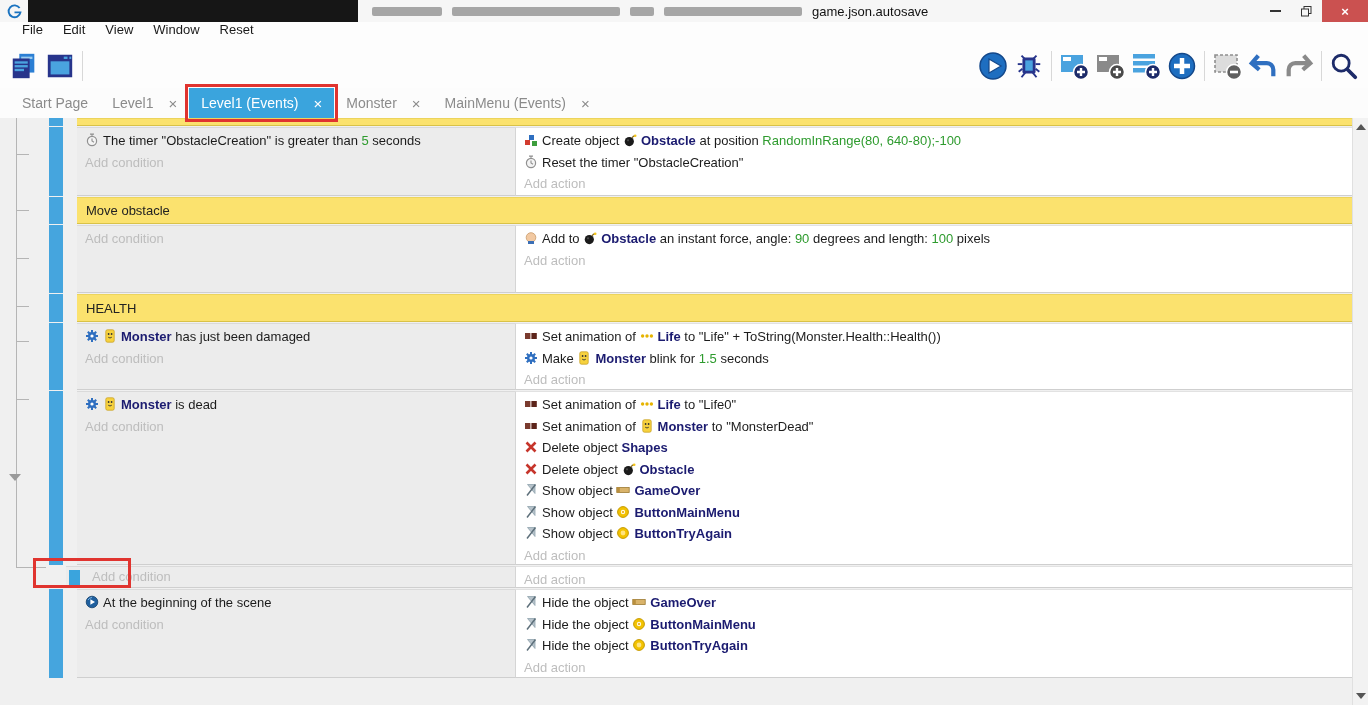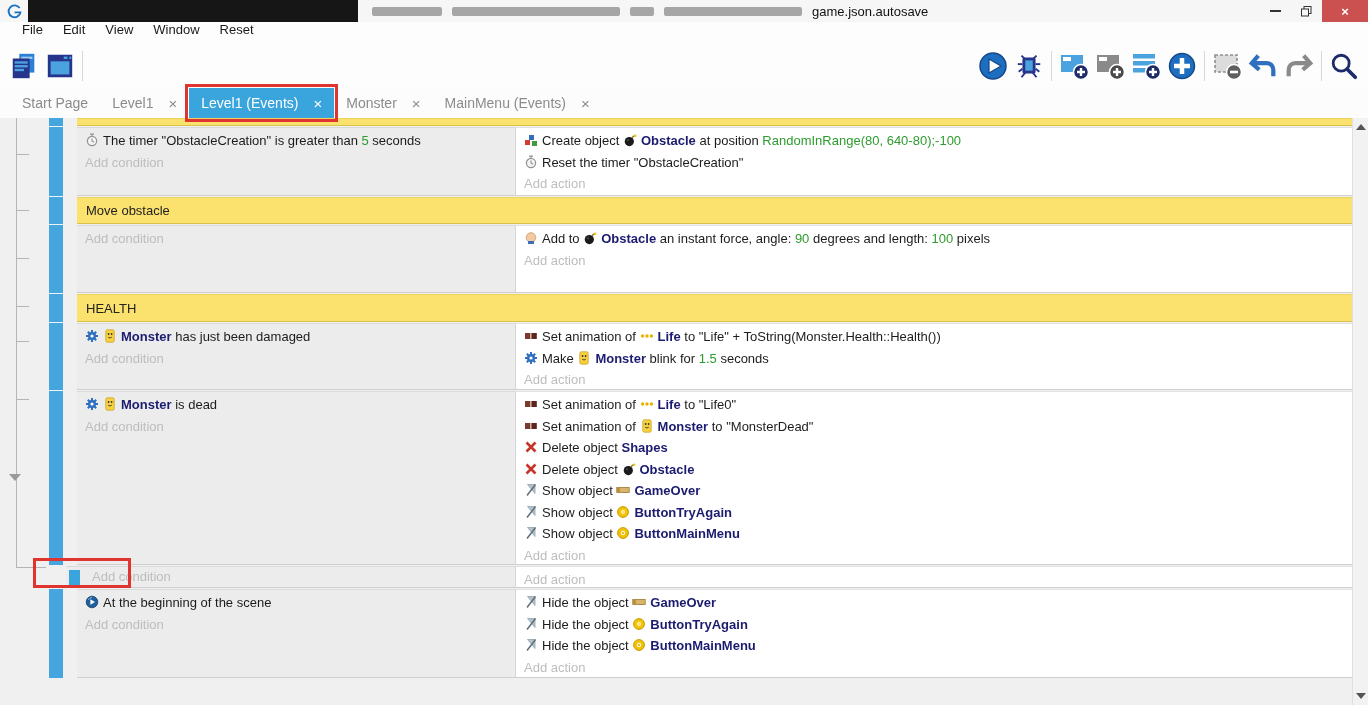--- a/index.html
+++ b/index.html
@@ -423,30 +423,30 @@
                   <line x1="11.5" y1="1.5" x2="3" y2="12.5" stroke="#5d6f7a" stroke-width="1.5"></line>
                 </svg></span><span>Show object </span><span class="evicon"><svg viewBox="0 0 14 14">
                   <rect x="0.8" y="4.5" width="12.4" height="5" fill="#d9b36a" stroke="#9c7a33" stroke-width="0.8"></rect>
                   <rect x="0.8" y="4.5" width="3" height="5" fill="#b98f3e"></rect>
                 </svg></span><span class="obj">GameOver</span></div>
             <div class="ev-line"><span class="evicon"><svg viewBox="0 0 14 14">
                   <path d="M3.5 1.5 H11 V10.5 Z" fill="#b6c2ca" stroke="#8fa3ad" stroke-width="0.8"></path>
                   <line x1="11.5" y1="1.5" x2="3" y2="12.5" stroke="#5d6f7a" stroke-width="1.5"></line>
                 </svg></span><span>Show object </span><span class="evicon"><svg viewBox="0 0 14 14">
                   <circle cx="7" cy="7" r="5.4" fill="#f2c200" stroke="#c79b00" stroke-width="1"></circle>
-                  <circle cx="7" cy="7" r="2.4" fill="#ffe480"></circle>
-                </svg></span><span class="obj">ButtonTryAgain</span></div>
+                  <circle cx="7" cy="7" r="2.2" fill="#fff8dd"></circle>
+                  <circle cx="7" cy="7" r="1" fill="#e8a000"></circle>
+                </svg></span><span class="obj">ButtonMainMenu</span></div>
             <div class="ev-line"><span class="evicon"><svg viewBox="0 0 14 14">
                   <path d="M3.5 1.5 H11 V10.5 Z" fill="#b6c2ca" stroke="#8fa3ad" stroke-width="0.8"></path>
                   <line x1="11.5" y1="1.5" x2="3" y2="12.5" stroke="#5d6f7a" stroke-width="1.5"></line>
                 </svg></span><span>Show object </span><span class="evicon"><svg viewBox="0 0 14 14">
                   <circle cx="7" cy="7" r="5.4" fill="#f2c200" stroke="#c79b00" stroke-width="1"></circle>
-                  <circle cx="7" cy="7" r="2.2" fill="#fff8dd"></circle>
-                  <circle cx="7" cy="7" r="1" fill="#e8a000"></circle>
-                </svg></span><span class="obj">ButtonMainMenu</span></div>
+                  <circle cx="7" cy="7" r="2.4" fill="#ffe480"></circle>
+                </svg></span><span class="obj">ButtonTryAgain</span></div>
             <div class="ev-line placeholder">Add action</div>
           </div>
         </div>
         <div class="row" style="height: 22px;">
           <div class="rg"></div>
           <div class="rgap2"></div>
           <div class="ccell small">
             <div class="marker"></div>
             <div class="ev-line placeholder">Add condition</div>
           </div>
@@ -468,35 +468,35 @@
             <div class="ev-line placeholder">Add condition</div>
           </div>
           <div class="acell">
             <div class="ev-line"><span class="evicon"><svg viewBox="0 0 14 14">
                   <path d="M3.5 1.5 H11 V10.5 Z" fill="#b6c2ca" stroke="#8fa3ad" stroke-width="0.8"></path>
                   <line x1="11.5" y1="1.5" x2="3" y2="12.5" stroke="#5d6f7a" stroke-width="1.5"></line>
                 </svg></span><span>Hide the object </span><span class="evicon"><svg viewBox="0 0 14 14">
                   <rect x="0.8" y="4.5" width="12.4" height="5" fill="#d9b36a" stroke="#9c7a33" stroke-width="0.8"></rect>
                   <rect x="0.8" y="4.5" width="3" height="5" fill="#b98f3e"></rect>
                 </svg></span><span class="obj">GameOver</span></div>
-            <div class="ev-line"><span class="evicon"><svg viewBox="0 0 14 14">
-                  <path d="M3.5 1.5 H11 V10.5 Z" fill="#b6c2ca" stroke="#8fa3ad" stroke-width="0.8"></path>
-                  <line x1="11.5" y1="1.5" x2="3" y2="12.5" stroke="#5d6f7a" stroke-width="1.5"></line>
-                </svg></span><span>Hide the object </span><span class="evicon"><svg viewBox="0 0 14 14">
-                  <circle cx="7" cy="7" r="5.4" fill="#f2c200" stroke="#c79b00" stroke-width="1"></circle>
-                  <circle cx="7" cy="7" r="2.4" fill="#ffe480"></circle>
-                </svg></span><span class="obj">ButtonTryAgain</span></div>
             <div class="ev-line"><span class="evicon"><svg viewBox="0 0 14 14">
                   <path d="M3.5 1.5 H11 V10.5 Z" fill="#b6c2ca" stroke="#8fa3ad" stroke-width="0.8"></path>
                   <line x1="11.5" y1="1.5" x2="3" y2="12.5" stroke="#5d6f7a" stroke-width="1.5"></line>
                 </svg></span><span>Hide the object </span><span class="evicon"><svg viewBox="0 0 14 14">
                   <circle cx="7" cy="7" r="5.4" fill="#f2c200" stroke="#c79b00" stroke-width="1"></circle>
                   <circle cx="7" cy="7" r="2.2" fill="#fff8dd"></circle>
                   <circle cx="7" cy="7" r="1" fill="#e8a000"></circle>
                 </svg></span><span class="obj">ButtonMainMenu</span></div>
+            <div class="ev-line"><span class="evicon"><svg viewBox="0 0 14 14">
+                  <path d="M3.5 1.5 H11 V10.5 Z" fill="#b6c2ca" stroke="#8fa3ad" stroke-width="0.8"></path>
+                  <line x1="11.5" y1="1.5" x2="3" y2="12.5" stroke="#5d6f7a" stroke-width="1.5"></line>
+                </svg></span><span>Hide the object </span><span class="evicon"><svg viewBox="0 0 14 14">
+                  <circle cx="7" cy="7" r="5.4" fill="#f2c200" stroke="#c79b00" stroke-width="1"></circle>
+                  <circle cx="7" cy="7" r="2.4" fill="#ffe480"></circle>
+                </svg></span><span class="obj">ButtonTryAgain</span></div>
             <div class="ev-line placeholder">Add action</div>
           </div>
         </div>
       </div>
   </div>
   <div class="scrollbar">
     <div class="sb-up"></div>
     <div class="sb-down"></div>
   </div>
 

